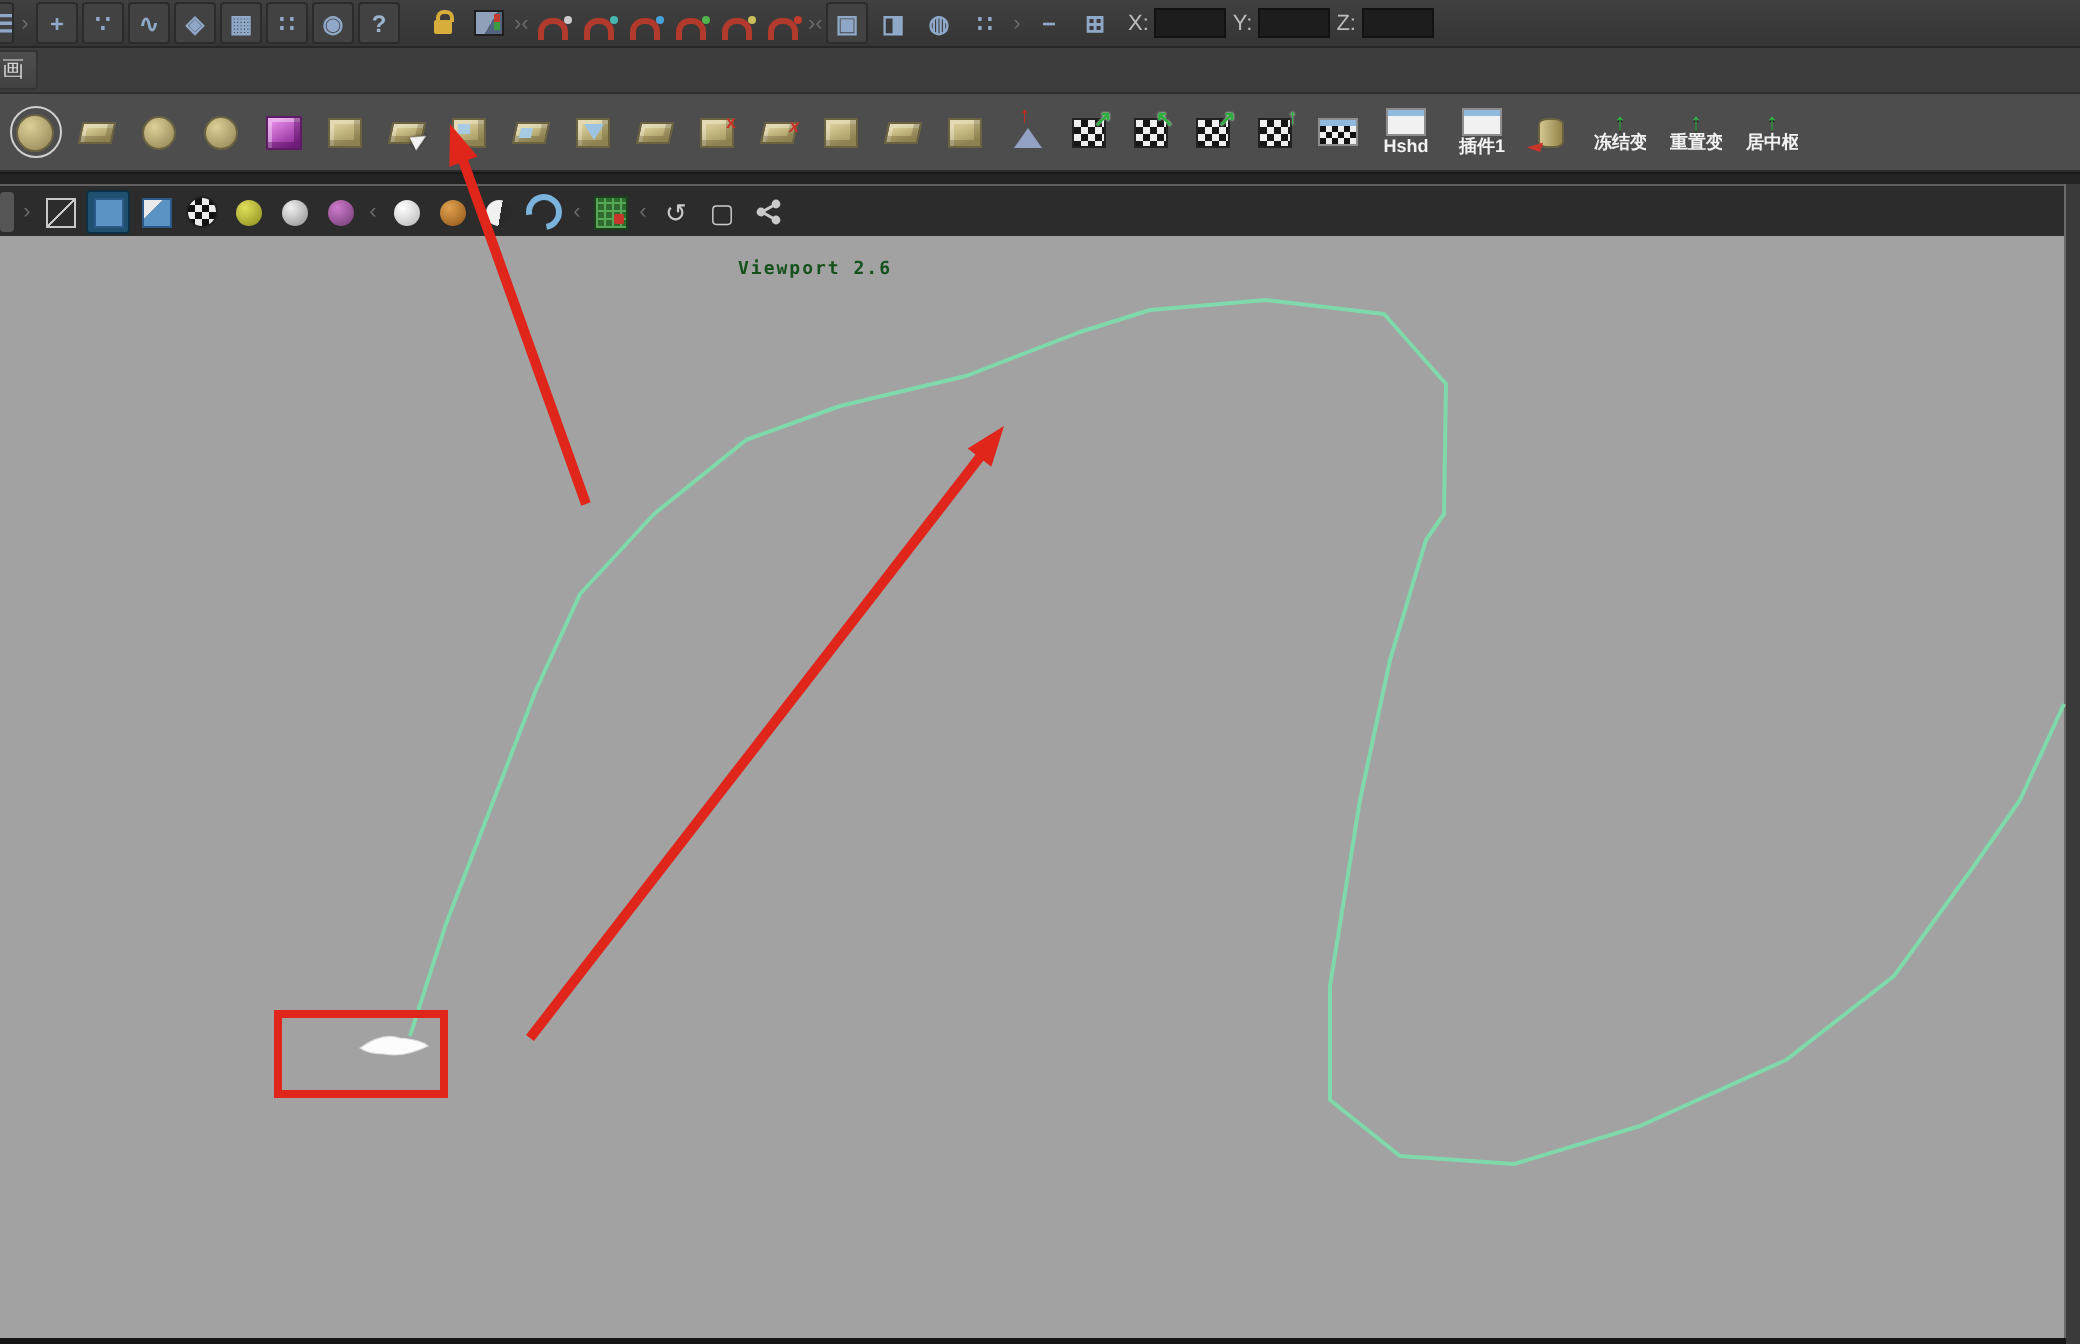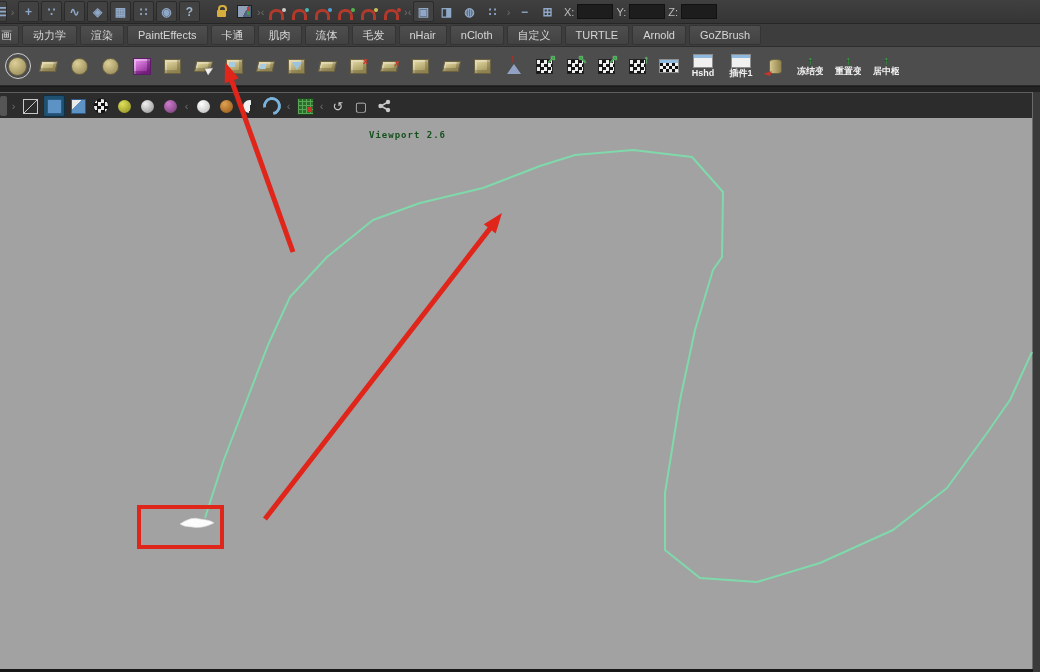--- a/index.html
+++ b/index.html
@@ -179,35 +179,20 @@
     <input readonly="" value="" style="">
     <label>Y:</label>
     <input readonly="" value="" style="">
     <label>Z:</label>
     <input readonly="" value="" style="">
   </div>
 </div>
 
 <div class="tab-bar">
   <div class="tab partial">画</div>
-  <div id="tabs-container" style="display:flex;gap:3px;align-items:flex-end;">
-      <div class="tab">动力学</div>
-      <div class="tab">渲染</div>
-      <div class="tab">PaintEffects</div>
-      <div class="tab">卡通</div>
-      <div class="tab">肌肉</div>
-      <div class="tab">流体</div>
-      <div class="tab">毛发</div>
-      <div class="tab">nHair</div>
-      <div class="tab">nCloth</div>
-      <div class="tab">自定义</div>
-      <div class="tab">TURTLE</div>
-      <div class="tab">Arnold</div>
-      <div class="tab">GoZBrush</div>
-    </div>
 </div>
 
 <div class="shelf">
   <div class="shelf-btn">
       <span class="sel-ring">
         <span class="tansphere"></span>
       </span>
     </div>
   <div class="shelf-btn">
       <span class="cube flat"></span>

